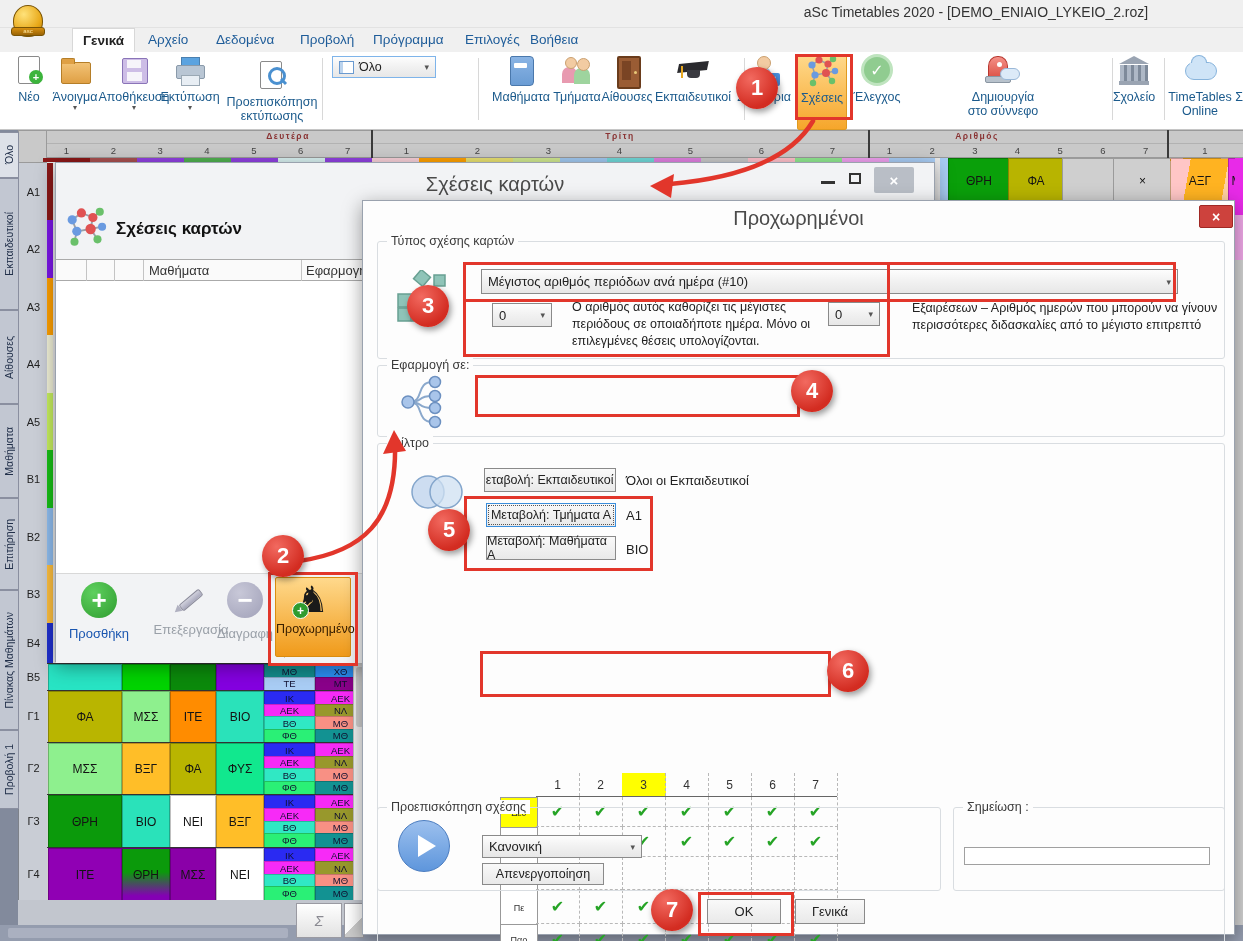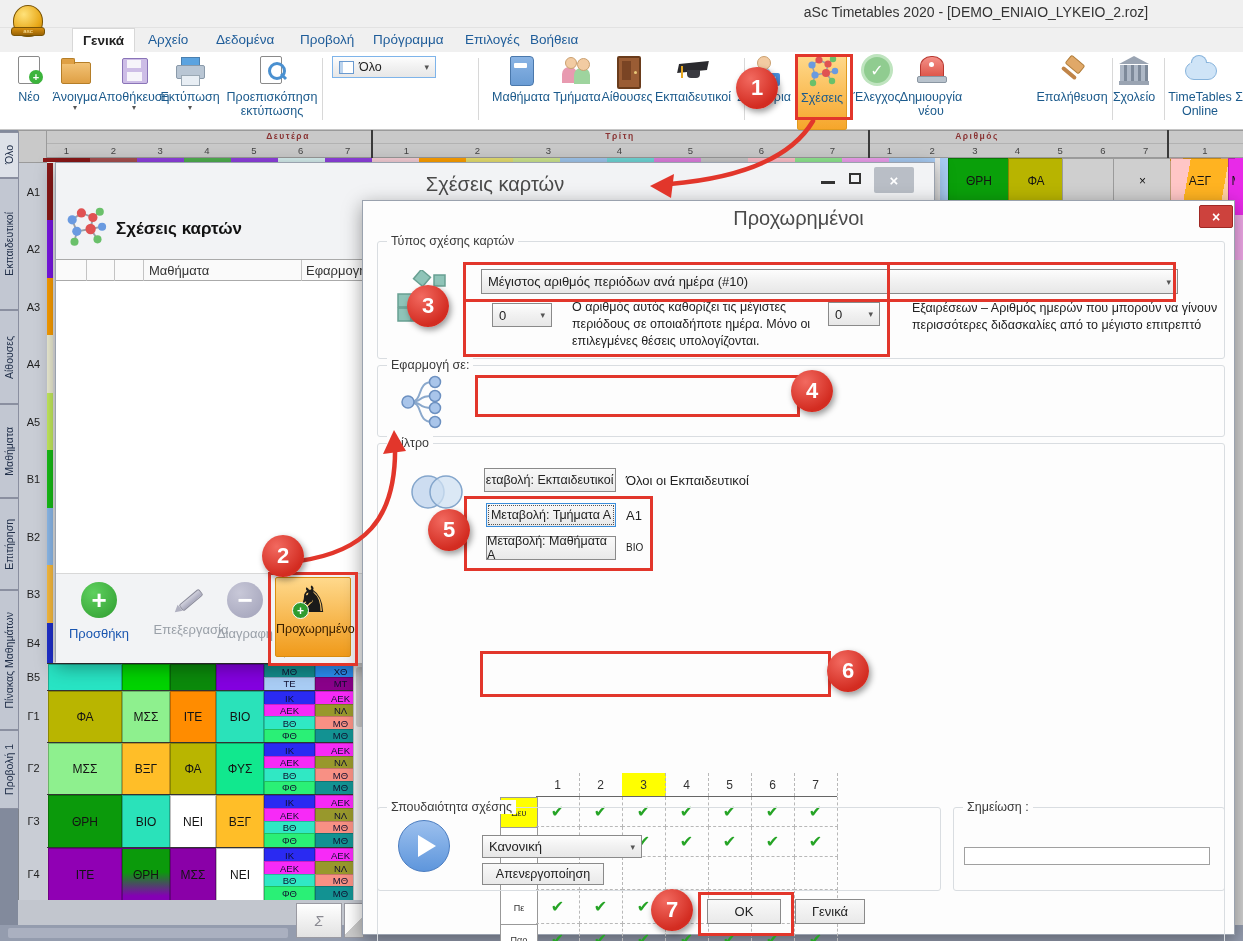--- a/index.html
+++ b/index.html
@@ -144,21 +144,21 @@
     <div class="icon">
         <div class="i-printer">
           <div class="pp"></div>
           <div class="pb"></div>
           <div class="pt"></div>
         </div>
       </div>
     <div class="lbl">Εκτύπωση</div>
       <div class="caret">▾</div>
   </div>
-  <div class="ritem" style="left:224px;width:96px;">
+  <div class="ritem" style="left:224px;width:96px;justify-content:center;">
     <div class="icon">
         <div class="i-page" style="left:6px;"></div>
         <div class="i-mag" style="left:14px;top:8px;"></div>
       </div>
     <div class="lbl" style="width:92px;">Προεπισκόπηση εκτύπωσης</div>
   </div>
   <div class="rsep" style="left:322px;"></div>
 
   <div class="combo abs" style="left:332px;top:56px;width:104px;height:22px;border-color:#7eb4ea;">
     <span style="width:13px;height:11px;border:1px solid #6a9ad0;background:linear-gradient(90deg,#bcd4ee 3px,#fff 3px);margin-right:5px;flex:none;"></span>
@@ -225,35 +225,27 @@
       </svg>
     </div>
     <div class="lbl">Σχέσεις</div>
   </div>
   <div class="ritem" style="left:849px;width:56px;">
     <div class="icon">
         <div class="i-badge">✓</div>
       </div>
     <div class="lbl">Έλεγχος</div>
   </div>
-  <div class="ritem" style="left:896px;width:70px;">
-    <div class="icon">
-        <div class="i-siren"></div>
-        <div class="i-sirenbase"></div>
-      </div>
-    <div class="lbl" style="width:70px;">Δημιουργία νέου</div>
-  </div>
-  <div class="ritem" style="left:1036px;width:72px;">
-    <div class="icon">
-        <div class="i-gavel">
-          <div class="g1"></div>
-          <div class="g2"></div>
-        </div>
-      </div>
-    <div class="lbl">Επαλήθευση</div>
+  <div class="ritem" style="left:966px;width:74px;">
+    <div class="icon">
+        <div class="i-siren" style="left:3px;width:18px;"></div>
+        <div class="i-sirenbase" style="left:0;width:24px;"></div>
+        <div class="i-cloudsm"></div>
+      </div>
+    <div class="lbl" style="width:74px;">Δημιουργία στο σύννεφο</div>
   </div>
   <div class="rsep" style="left:1112px;"></div>
   <div class="ritem" style="left:1106px;width:56px;">
     <div class="icon">
         <div class="i-school">
           <div class="ped"></div>
           <div class="cols"></div>
           <div class="base"></div>
         </div>
       </div>
@@ -586,21 +578,21 @@
         <svg width="64" height="46" viewBox="0 0 64 46">
           <circle cx="24" cy="22" r="16" fill="#bcd2ec" fill-opacity="0.75" stroke="#84a6cc" stroke-width="1.5"></circle>
           <circle cx="42" cy="22" r="16" fill="#cfe0f2" fill-opacity="0.75" stroke="#84a6cc" stroke-width="1.5"></circle>
         </svg>
       </div>
       <div class="btn abs" style="left:106px;top:24px;width:132px;height:24px;overflow:hidden;white-space:nowrap;">Μεταβολή: Εκπαιδευτικοί Α</div>
       <div class="abs" style="left:248px;top:29px;font-size:13px;color:#222;">Όλοι οι Εκπαιδευτικοί</div>
       <div class="btn abs focused" style="left:108px;top:59px;width:130px;height:24px;">Μεταβολή: Τμήματα Α</div>
       <div class="abs" style="left:248px;top:64px;font-size:13px;color:#222;">A1</div>
       <div class="btn abs" style="left:108px;top:92px;width:130px;height:24px;">Μεταβολή: Μαθήματα Α</div>
-      <div class="abs" style="left:248px;top:98px;font-size:10px;color:#222;">BIO</div>
+      <div class="abs" style="left:248px;top:98px;font-size:13px;color:#222;">BIO</div>
       <div class="abs" id="fgrid" style="left:122px;top:329px;width:337px;height:184px;">
           <div class="fcell" style="left: 36px; top: 0px; width: 43px; height: 23px; font-size: 12px; color: rgb(51, 51, 51); background: transparent; border-right: 1px dashed rgb(184, 184, 184);">1</div>
           <div class="fcell" style="left: 79px; top: 0px; width: 43px; height: 23px; font-size: 12px; color: rgb(51, 51, 51); background: transparent; border-right: 1px dashed rgb(184, 184, 184);">2</div>
           <div class="fcell" style="left: 122px; top: 0px; width: 43px; height: 23px; font-size: 12px; color: rgb(51, 51, 51); background: rgb(255, 255, 0); border-right: 1px dashed rgb(184, 184, 184);">3</div>
           <div class="fcell" style="left: 165px; top: 0px; width: 43px; height: 23px; font-size: 12px; color: rgb(51, 51, 51); background: transparent; border-right: 1px dashed rgb(184, 184, 184);">4</div>
           <div class="fcell" style="left: 208px; top: 0px; width: 43px; height: 23px; font-size: 12px; color: rgb(51, 51, 51); background: transparent; border-right: 1px dashed rgb(184, 184, 184);">5</div>
           <div class="fcell" style="left: 251px; top: 0px; width: 43px; height: 23px; font-size: 12px; color: rgb(51, 51, 51); background: transparent; border-right: 1px dashed rgb(184, 184, 184);">6</div>
           <div class="fcell" style="left: 294px; top: 0px; width: 43px; height: 23px; font-size: 12px; color: rgb(51, 51, 51); background: transparent; border-right: 1px dashed rgb(184, 184, 184);">7</div>
           <div class="abs" style="left: 36px; top: 23px; width: 301px; height: 1px; background: rgb(102, 102, 102);"></div>
           <div class="abs" style="left: 36px; top: 23px; width: 1px; height: 158px; background: rgb(102, 102, 102);"></div>
@@ -698,21 +690,21 @@
             <span class="check">✔</span>
           </div>
           <div class="fcell" style="left: 294px; top: 151px; width: 43px; height: 30px; border-right: 1px dashed rgb(184, 184, 184); border-bottom: 1px dashed rgb(184, 184, 184);">
             <span class="check">✔</span>
           </div>
         </div>
 
     </div>
 
     <div class="gb" style="left:14px;top:606px;width:562px;height:82px;">
-      <div class="gb-label">Σπουδαιότητα σχέσης</div>
+      <div class="gb-label">Προεπισκόπηση σχέσης</div>
       <div class="abs flexc" style="left:20px;top:12px;width:52px;height:52px;border-radius:50%;background:linear-gradient(#9cc0ee,#5e96dc);border:1px solid #4a7cc0;">
         <div style="width:0;height:0;border-top:11px solid transparent;border-bottom:11px solid transparent;border-left:18px solid #fff;margin-left:5px;"></div>
       </div>
       <div class="combo abs" style="left:104px;top:27px;width:160px;height:23px;">
         <span>Κανονική</span>
           <span class="chev">▾</span>
       </div>
       <div class="btn abs" style="left:104px;top:55px;width:122px;height:22px;">Απενεργοποίηση</div>
     </div>
 

